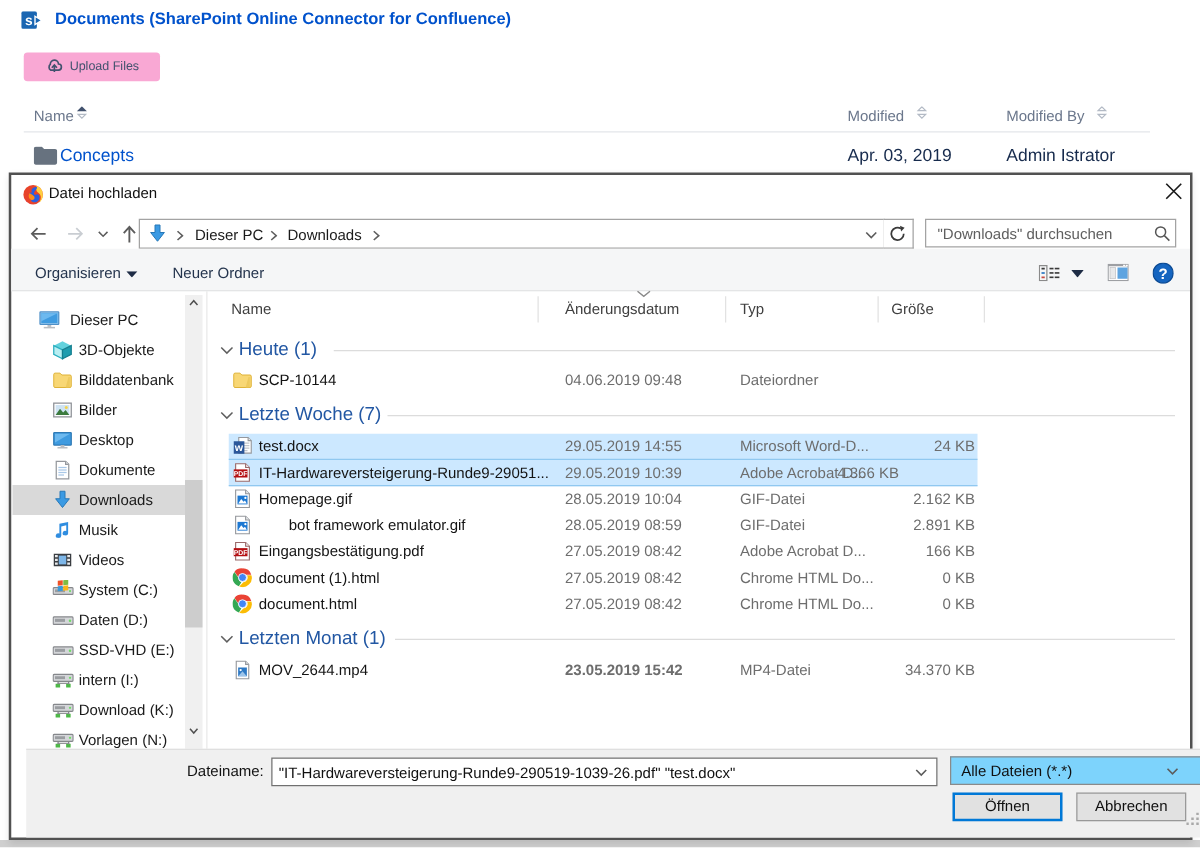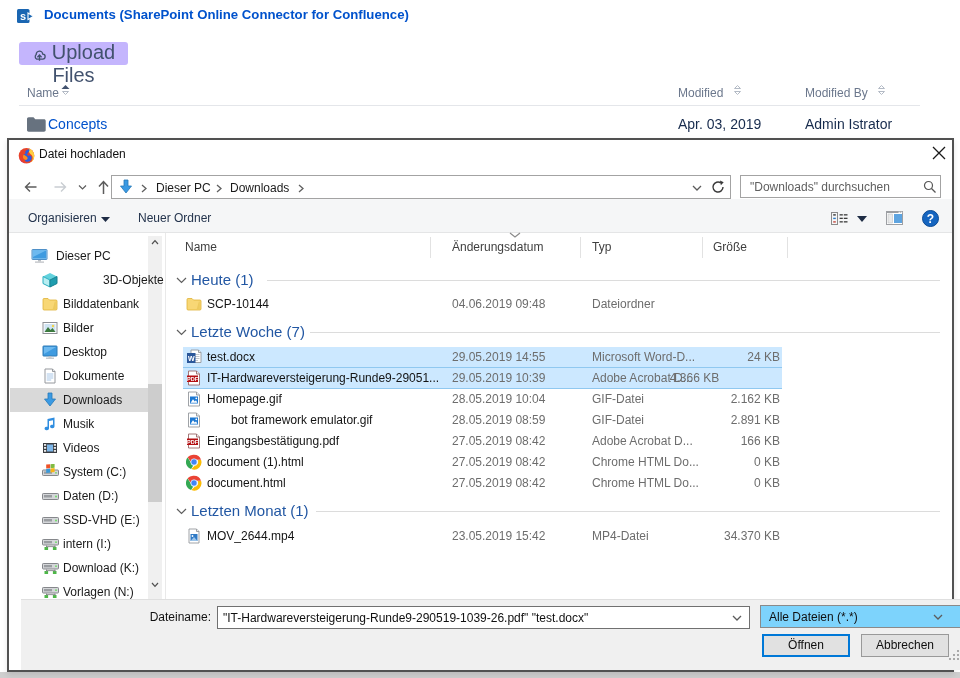--- a/index.html
+++ b/index.html
@@ -1,22 +1,22 @@
 <!DOCTYPE html>
 <html><head>
 <meta charset="utf-8">
 <style>
   * { margin:0; padding:0; box-sizing:border-box; }
   html,body { width:960px; height:678px; overflow:hidden; }
   body { font-family:"Liberation Sans", sans-serif; background:#fff; position:relative; }
   .abs { position:absolute; }
   
   .cf-title { left:44px; top:7px; font-size:13.2px; font-weight:bold; color:#0052CC; }
-  .cf-btn { left:19px; top:42px; width:109px; height:23px; background:#c4b5fd; border-radius:3px;
-            color:#42526E; font-size:20px; line-height:23px; text-align:center; }
+  .cf-btn { left:19px; top:42px; width:109px; height:23px; background:#f9a8d4; border-radius:3px;
+            color:#42526E; font-size:10px; line-height:23px; text-align:center; }
   .cf-head { font-size:12px; color:#6B778C; top:86px; }
   .cf-row  { font-size:14px; top:116px; }
   .cf-line { left:19px; top:105px; width:901px; height:1px; background:#e4e6ea; }
   
   #dlg { left:7px; top:138px; width:947px; height:534px; background:#fff;
          border:2px solid #515151; box-shadow:0 3px 6px rgba(0,0,0,.10);padding-left:40px; }
   
   .ttl { left:30px; top:7px; font-size:12px; color:#101010; }
   .navrow { font-size:12px; color:#1a1a1a; }
   .addr { left:102px; top:35px; width:597px; height:24px; border:1px solid #a3a3a3; background:#fff; }
@@ -206,21 +206,21 @@
           <rect x="4" y="13.5" width="9" height="1.2" fill="#b9bdc2"></rect>
         </svg></div>
       <div class="abs side-item" style="left:47px; top:104px;">Dieser PC</div>
       <div class="abs" style="left:33px; top:132px; width:17px; height:16px;"><svg width="16" height="16" viewBox="0 0 16 16">
           <path d="M8 1 L15 4.5 L8 8 L1 4.5 Z" fill="#62d2dd"></path>
           <path d="M1 4.5 L8 8 L8 15 L1 11.5 Z" fill="#b8eef2"></path>
           <path d="M15 4.5 L8 8 L8 15 L15 11.5 Z" fill="#1e9daf"></path>
           <path d="M1 4.5 L8 8 L8 15 L1 11.5 Z" fill="none" stroke="#29aebf" stroke-width="1"></path>
           <path d="M15 4.5 L8 8 L8 15 L15 11.5 Z" fill="none" stroke="#157f8f" stroke-width="1"></path>
         </svg></div>
-      <div class="abs side-item" style="left:54px; top:128px;margin-left:40px;">3D-Objekte</div>
+      <div class="abs side-item" style="left:54px; top:128px;">3D-Objekte</div>
       <div class="abs" style="left:33px; top:156px; width:17px; height:16px;"><svg width="16" height="16" viewBox="0 0 16 16">
           <path d="M1 3.5 C1 2.9 1.4 2.5 2 2.5 L6 2.5 L7.5 4 L14 4 C14.6 4 15 4.4 15 5 L15 13 C15 13.6 14.6 14 14 14 L2 14 C1.4 14 1 13.6 1 13 Z" fill="#f8d775" stroke="#dfb339" stroke-width="0.8"></path>
           <path d="M10.5 14 L12.8 5.5 L13.8 5.5 L13.8 14 Z" fill="#edc95e"></path>
         </svg></div>
       <div class="abs side-item" style="left:54px; top:152px;">Bilddatenbank</div>
       <div class="abs" style="left:33px; top:180px; width:17px; height:16px;"><svg width="16" height="16" viewBox="0 0 16 16">
           <rect x="1" y="2.5" width="14" height="11" fill="#fff" stroke="#8d9096" stroke-width="1"></rect>
           <rect x="2.5" y="4" width="11" height="8" fill="#cfe3f3"></rect>
           <path d="M2.5 12 L6 7 L8.5 10 L10.5 8 L13.5 12 Z" fill="#3b7a3e"></path>
           <circle cx="11" cy="6" r="1.2" fill="#f3d24b"></circle>
@@ -437,21 +437,21 @@
       <div class="abs row-sec" style="left:583px; top:336px; white-space:nowrap;">Chrome HTML Do...</div>
       <div class="abs row-sec" style="left:600px; top:336px; width:171px; text-align:right;">0 KB</div>
       <div class="abs" style="left:177px; top:388px; width:17px; height:16px;"><svg width="16" height="16" viewBox="0 0 16 16">
           <path d="M3 1 L10.5 1 L13 3.5 L13 15 L3 15 Z" fill="#fff" stroke="#95989d" stroke-width="0.9"></path>
           <path d="M10.5 1 L10.5 3.5 L13 3.5" fill="#e8eaec" stroke="#95989d" stroke-width="0.9"></path>
           <rect x="4.5" y="6" width="7" height="7" fill="#2f7ac5"></rect>
           <path d="M4.5 13 L8 9 L11.5 13 Z" fill="#9cc4ea"></path>
           <circle cx="6.5" cy="8" r="0.9" fill="#fff"></circle>
         </svg></div>
       <div class="abs row-name" style="left:198px; top:389px; white-space:nowrap;">MOV_2644.mp4</div>
-      <div class="abs row-sec" style="left:443px; top:389px; white-space:nowrap;">23.05.2019 15:42</div>
+      <div class="abs row-sec" style="left:443px; top:389px; white-space:nowrap;font-weight:bold;">23.05.2019 15:42</div>
       <div class="abs row-sec" style="left:583px; top:389px; white-space:nowrap;">MP4-Datei</div>
       <div class="abs row-sec" style="left:600px; top:389px; width:171px; text-align:right;">34.370 KB</div>
     </div>
 
     <div class="abs bbar">
       <div class="abs" style="right:753px; top:10px; font-size:12px; color:#111;">Dateiname:</div>
       <div class="abs fninput">
         <div class="abs" style="left:5px; top:4px; font-size:12px; color:#101010; white-space:nowrap;">"IT-Hardwareversteigerung-Runde9-290519-1039-26.pdf" "test.docx"</div>
         <svg class="abs" style="left:514px; top:8px;" width="10" height="7">
           <path d="M1 1 L5 5 L9 1" stroke="#5c5c5c" stroke-width="1.3" fill="none"></path>

